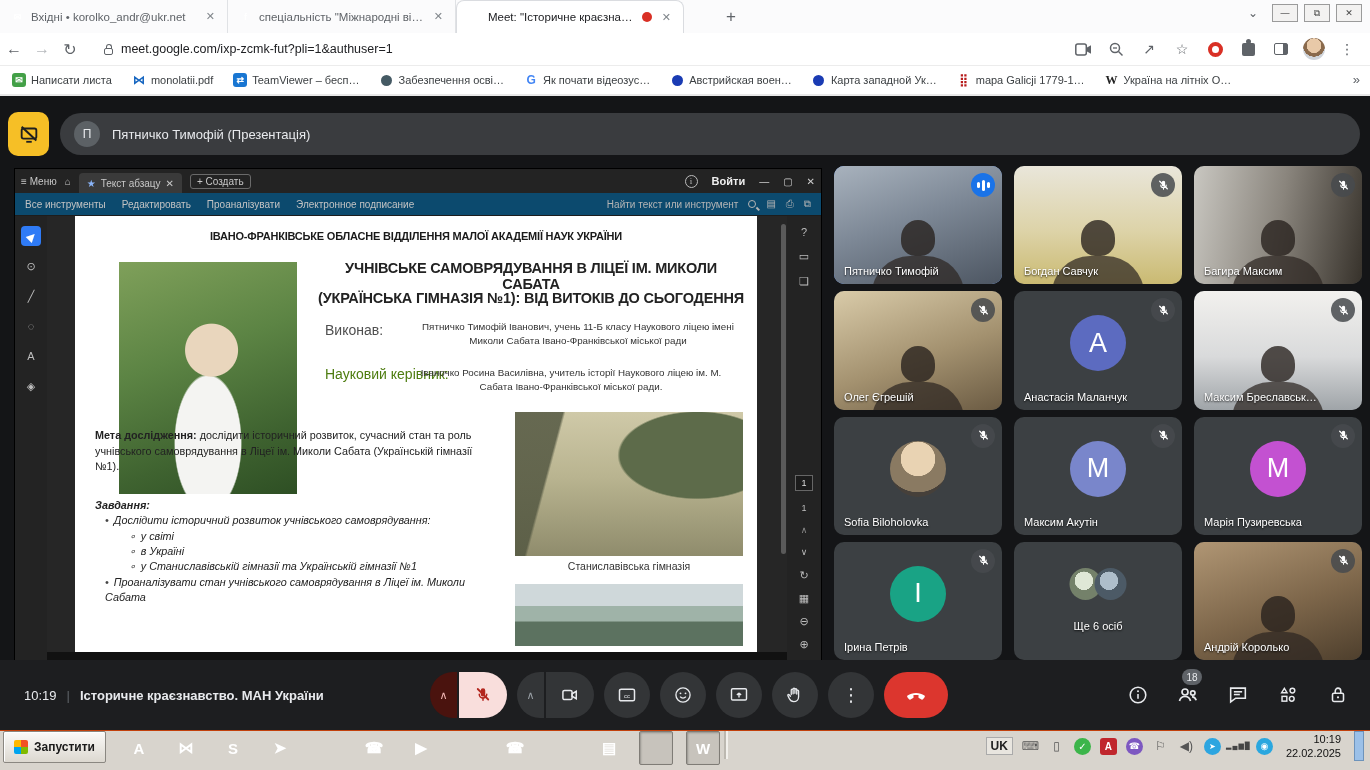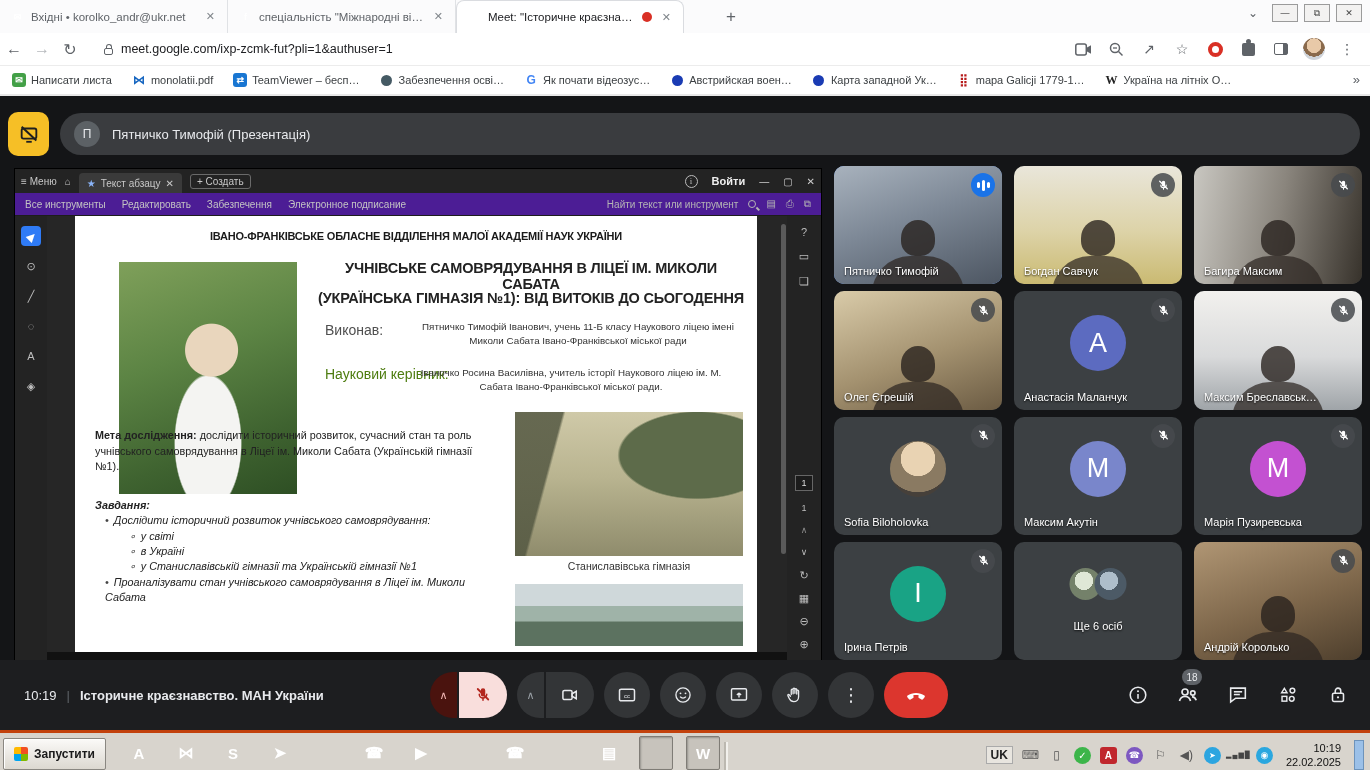--- a/index.html
+++ b/index.html
@@ -64,21 +64,21 @@
   #pdfwin{position:absolute;left:14px;top:72px;width:808px;height:492px;background:#262626;border:1px solid #000;}
   #pdf-titlebar{position:absolute;left:0;top:0;width:100%;height:24px;background:#232323;display:flex;align-items:center;
     color:#c8c8c8;font-size:10px;gap:8px;padding:0 6px;}
   #pdf-tab{display:flex;align-items:center;gap:5px;background:#3a3a3a;height:20px;padding:0 8px;border-radius:4px 4px 0 0;margin-top:4px;}
   #pdf-create{border:1px solid #6a6a6a;border-radius:3px;padding:1px 6px;}
   #pdf-title-right{margin-left:auto;display:flex;align-items:center;gap:14px;}
   #pdf-signin{font-weight:bold;color:#efefef;font-size:11px;}
   .pdf-winbtn{color:#cfcfcf;font-size:10px;}
   .infoc{width:13px;height:13px;border:1px solid #bbb;border-radius:50%;display:inline-flex;align-items:center;justify-content:center;
     font-size:9px;color:#bbb;font-family:"Liberation Serif",serif;}
-  #pdf-menubar{position:absolute;left:0;top:24px;width:100%;height:23px;background:#4c1d95;display:flex;align-items:center;
+  #pdf-menubar{position:absolute;left:0;top:24px;width:100%;height:23px;background:#0c4a6e;display:flex;align-items:center;
     gap:16px;padding:0 10px;color:#c3c3c3;font-size:10px;border-bottom:1px solid #1d1d1d;}
   #pdf-menubar .right{margin-left:auto;display:flex;align-items:center;gap:10px;color:#b5b5b5;}
   .magico{width:8px;height:8px;border:1.5px solid #b5b5b5;border-radius:50%;position:relative;}
   .magico::after{content:"";position:absolute;left:7px;top:7px;width:4px;height:1.5px;background:#b5b5b5;transform:rotate(45deg);}
   #pdf-lrail{position:absolute;left:0;top:47px;width:32px;height:445px;background:#232323;display:flex;flex-direction:column;
     align-items:center;gap:10px;padding-top:10px;}
   .tool{width:20px;height:20px;border-radius:4px;color:#bdbdbd;font-size:11px;display:flex;align-items:center;justify-content:center;}
   .tool.active{background:#2f7bf6;color:#fff;}
   .tool.active span{display:inline-block;transform:rotate(-45deg);}
   #pdf-rrail{position:absolute;right:0;top:47px;width:34px;height:445px;background:#232323;display:flex;flex-direction:column;
@@ -160,22 +160,22 @@
   #cam-combo .chev{background:#333537;color:#9aa0a6;}
   #cam-combo .main{background:#333537;border-left:2px solid #1d1e20;}
   .cbtn{width:46px;height:46px;border-radius:50%;background:#333537;display:flex;align-items:center;justify-content:center;color:#e8eaed;}
   #end-call{width:64px;height:46px;border-radius:26px;background:#dc362e;display:flex;align-items:center;justify-content:center;}
   #cb-right{position:absolute;right:18px;top:0;height:70px;display:flex;align-items:center;gap:22px;}
   .rbtn{position:relative;width:28px;height:28px;display:flex;align-items:center;justify-content:center;}
   #people-badge{position:absolute;top:-12px;left:8px;min-width:20px;height:16px;border-radius:9px;background:#5f6368;
     color:#e8eaed;font-size:10px;display:flex;align-items:center;justify-content:center;padding:0 4px;}
 
   
-  #taskbar{position:absolute;left:0;top:730px;width:1370px;height:40px;background:#d8d4cd;border-top:3px solid #c2410c;
-    display:flex;align-items:flex-end;}
+  #taskbar{position:absolute;left:0;top:730px;width:1370px;height:40px;background:#d8d4cd;border-top:1px solid #c2410c;
+    display:flex;align-items:flex-start;}
   #startbtn{margin-left:3px;height:32px;display:flex;align-items:center;gap:6px;padding:0 10px;
     background:linear-gradient(#fbfaf8,#dcd8d0);border:1px solid #8a8781;border-radius:2px;
     box-shadow:inset 1px 1px 0 #fff;font-size:12px;font-weight:bold;color:#1a1a1a;}
   .winflag{width:14px;height:14px;background:conic-gradient(#f25022 0 25%,#7fba00 0 50%,#00a4ef 0 75%,#ffb900 0 100%);border-radius:2px;}
   #ql{display:flex;align-items:center;gap:13px;margin-left:16px;}
   .ql{width:34px;height:34px;display:flex;align-items:center;justify-content:center;border-radius:2px;}
   .ql.pressed{border:1px solid #7f7c76;background:#c7c3bc;box-shadow:inset 1px 1px 2px rgba(0,0,0,.25);}
   .ql .g{width:28px;height:28px;border-radius:50%;display:flex;align-items:center;justify-content:center;color:#fff;font-weight:bold;font-size:15px;}
   #grip{width:4px;height:28px;border-left:2px solid #bcb8b0;border-right:2px solid #f2f0ec;margin:0 4px;}
   #tray{margin-left:auto;display:flex;align-items:center;gap:9px;padding-right:4px;}
@@ -347,21 +347,21 @@
         <span class="pdf-winbtn">—</span>
         <span class="pdf-winbtn">▢</span>
         <span class="pdf-winbtn">✕</span>
       </span>
     </div>
     <div id="pdf-menubar">
       <span id="pdf-menu-items" style="display:flex;gap:16px">
 
       <span>Все инструменты</span>
           <span>Редактировать</span>
-          <span>Забезпечення</span>
+          <span>Проаналізувати</span>
           <span>Электронное подписание</span>
         </span>
       <span class="right">
         <span>Найти текст или инструмент</span>
         <span class="magico"></span>
         <span style="display:flex;gap:10px">
 
         <span>▤</span>
             <span>⎙</span>
             <span>⧉</span>

